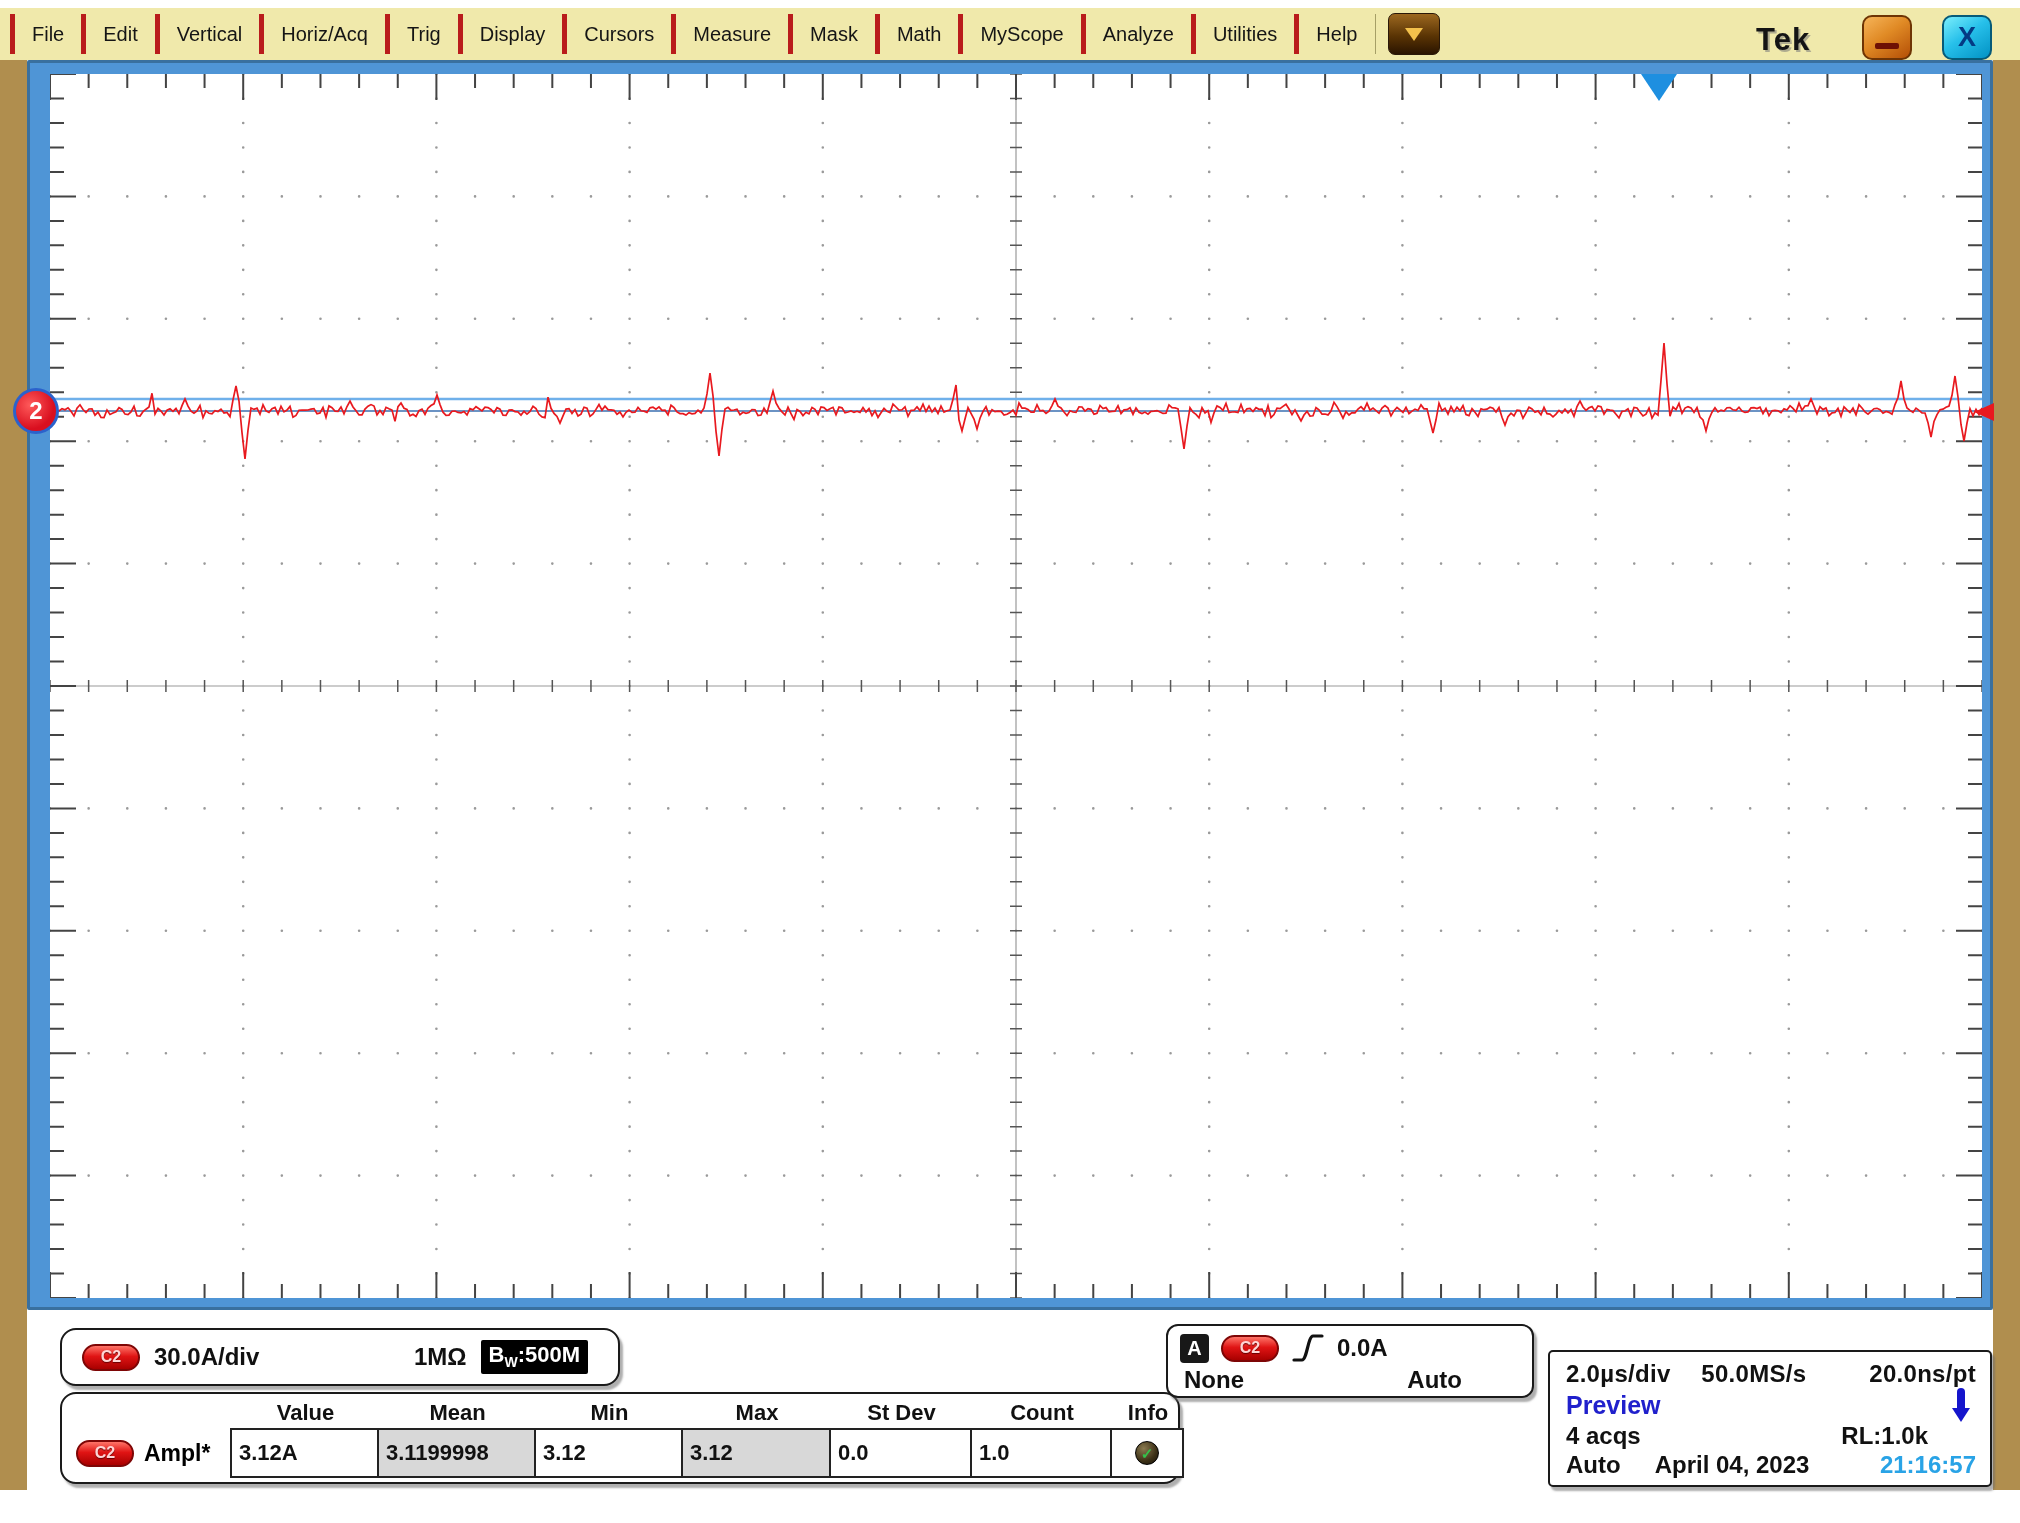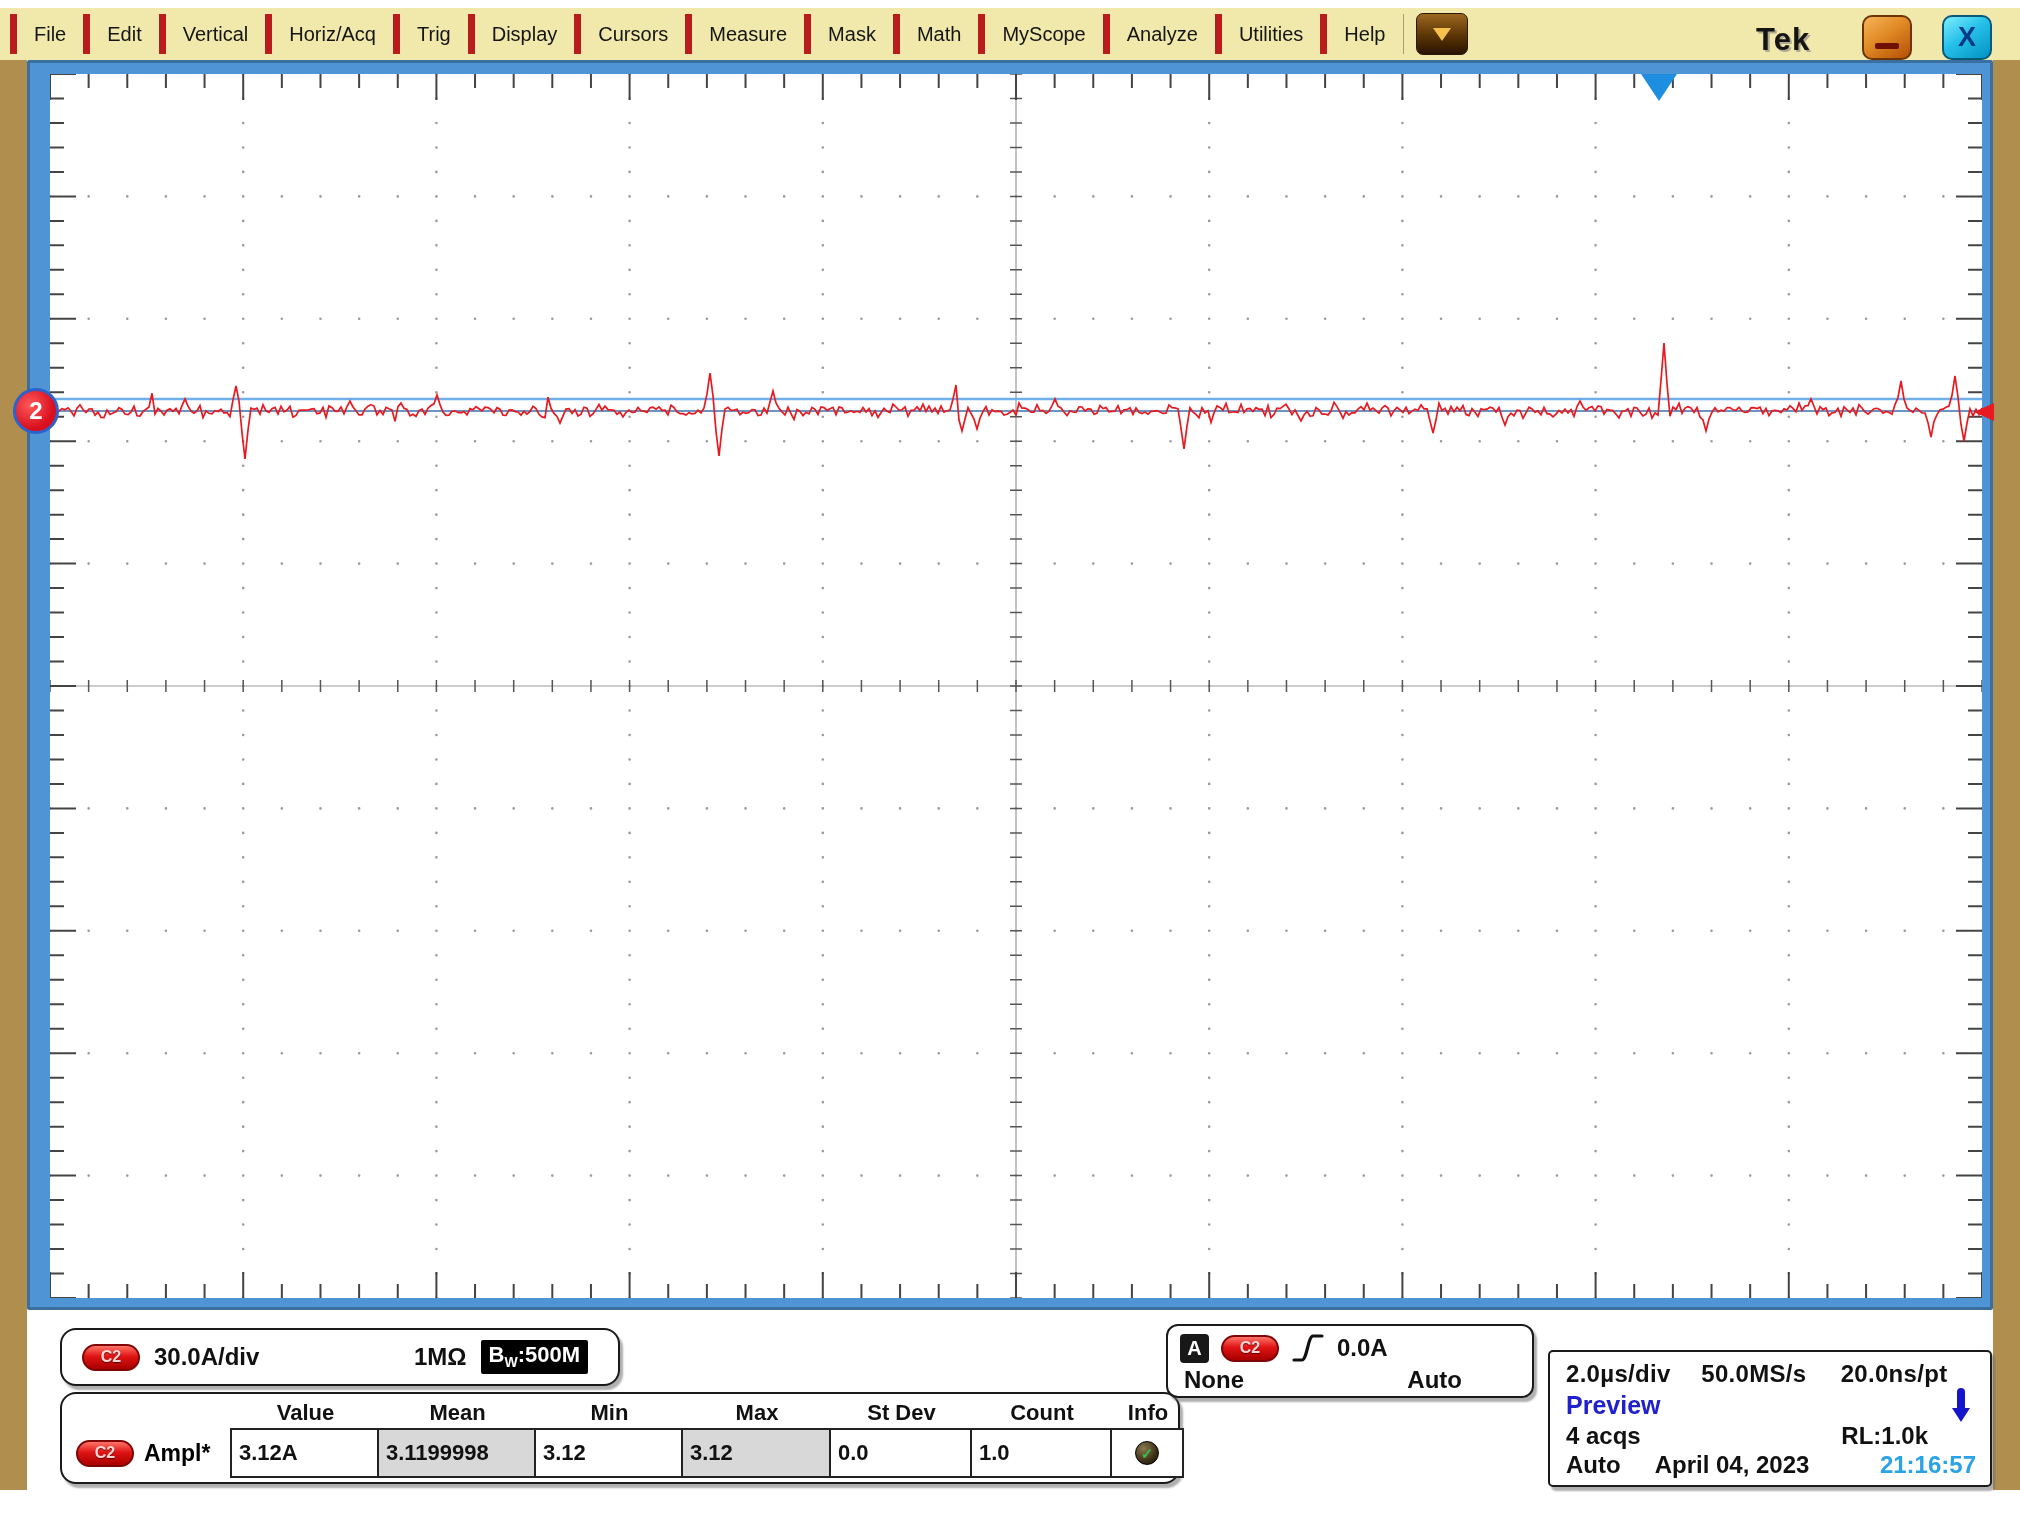--- a/index.html
+++ b/index.html
@@ -4,21 +4,21 @@
 <style>
   * { margin:0; padding:0; box-sizing:border-box; }
   html,body { width:2020px; height:1523px; background:#fff; font-family:"Liberation Sans", sans-serif; }
   #screen { position:relative; width:2020px; height:1523px; background:#fff; overflow:hidden; }
 
   
   #menubar { position:absolute; left:0; top:0; width:2020px; height:60px;
     background:var(--menu_bg,#f0e9ab); border-top:8px solid #fff;
     display:flex; align-items:center; padding-left:10px; }
   .menu-item { font-size:20px; color:#151515; padding:0 17px; height:40px; line-height:40px;
-    border-left:7px solid #b91c1c; cursor:default; white-space:nowrap; }
+    border-left:5px solid #b91c1c; cursor:default; white-space:nowrap; }
   .menu-item:last-of-type { border-right:1px solid #a69f66; }
   #menu-dropdown-btn { margin-left:12px; width:52px; height:42px; border-radius:7px;
     background:linear-gradient(#9c6820,#5a3404 55%,#2a1400); border:1px solid #2a1808;
     display:flex; align-items:center; justify-content:center; }
   #menu-dropdown-btn .tri { width:0; height:0; border-left:9px solid transparent;
     border-right:9px solid transparent; border-top:13px solid #f3c14c; }
   #tek-logo { position:absolute; left:1756px; top:14px; font-size:31px; font-weight:bold;
     color:#141414; letter-spacing:1px; text-shadow:2px 2px 0 rgba(120,120,120,.55); }
   .win-btn { position:absolute; top:7px; width:50px; height:45px; border-radius:10px;
     display:flex; align-items:center; justify-content:center; }
@@ -197,21 +197,21 @@
     <div class="row2">
       <span class="bold-ro">None</span>
       <span class="bold-ro">Auto</span>
     </div>
   </div>
 
   <div id="horiz-box" class="readout-box">
     <div class="hrow">
       <span class="bold-ro mono-gap" style="width:33%">2.0µs/div</span>
       <span class="bold-ro mono-gap" style="width:34%">50.0MS/s</span>
-      <span class="bold-ro mono-gap" style="width:33%; ">20.0ns/pt</span>
+      <span class="bold-ro mono-gap" style="width:33%; text-align:right">20.0ns/pt</span>
     </div>
     <div class="hrow">
       <span id="preview-label">Preview</span>
       <span class="sp"></span>
       <span id="acq-arrow-icon">
         <span class="stem"></span>
           <span class="head"></span>
       </span>
     </div>
     <div class="hrow">

